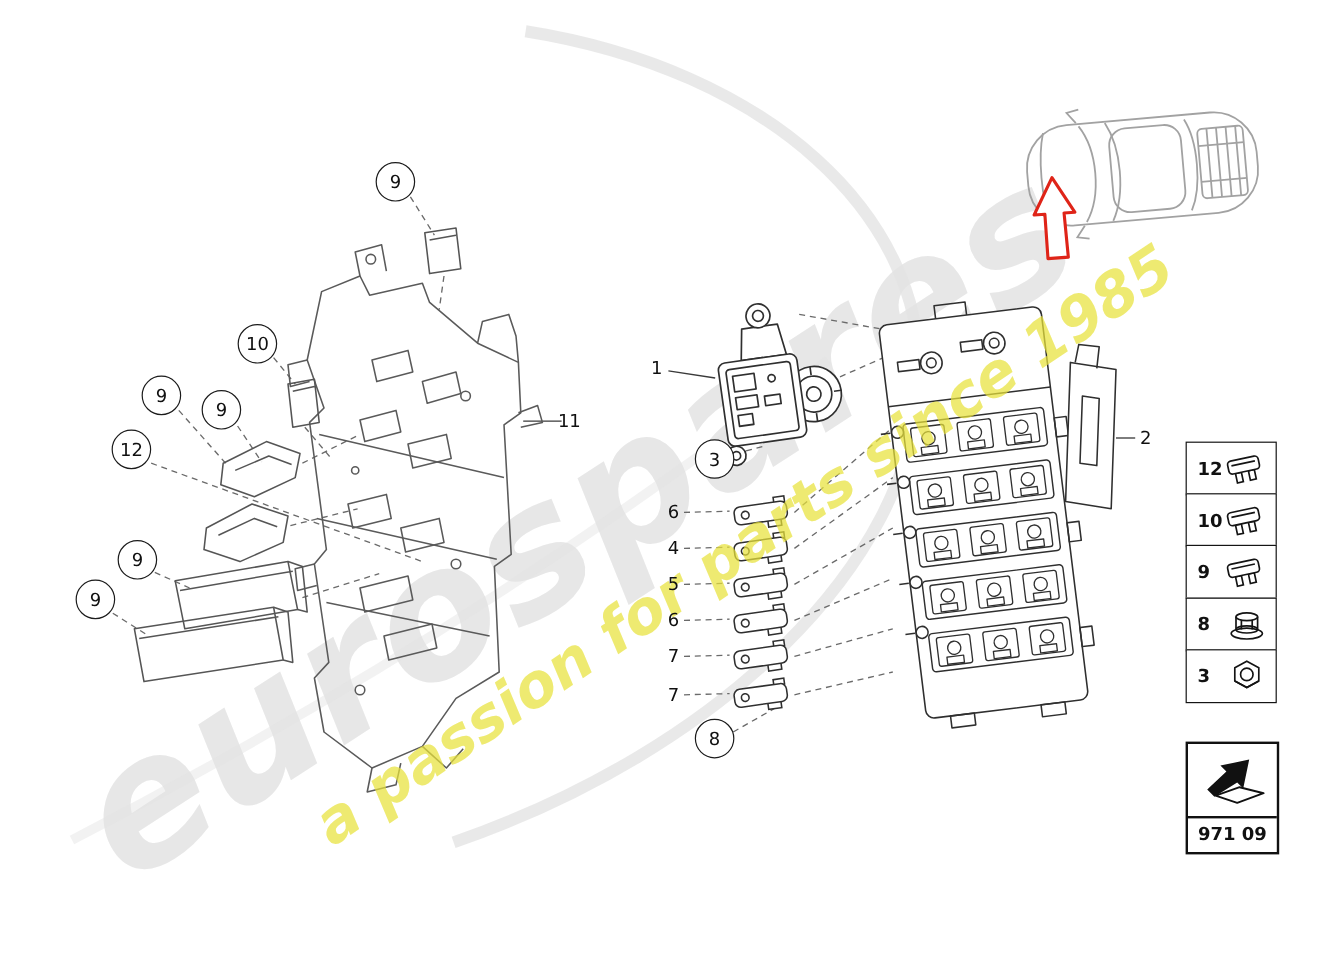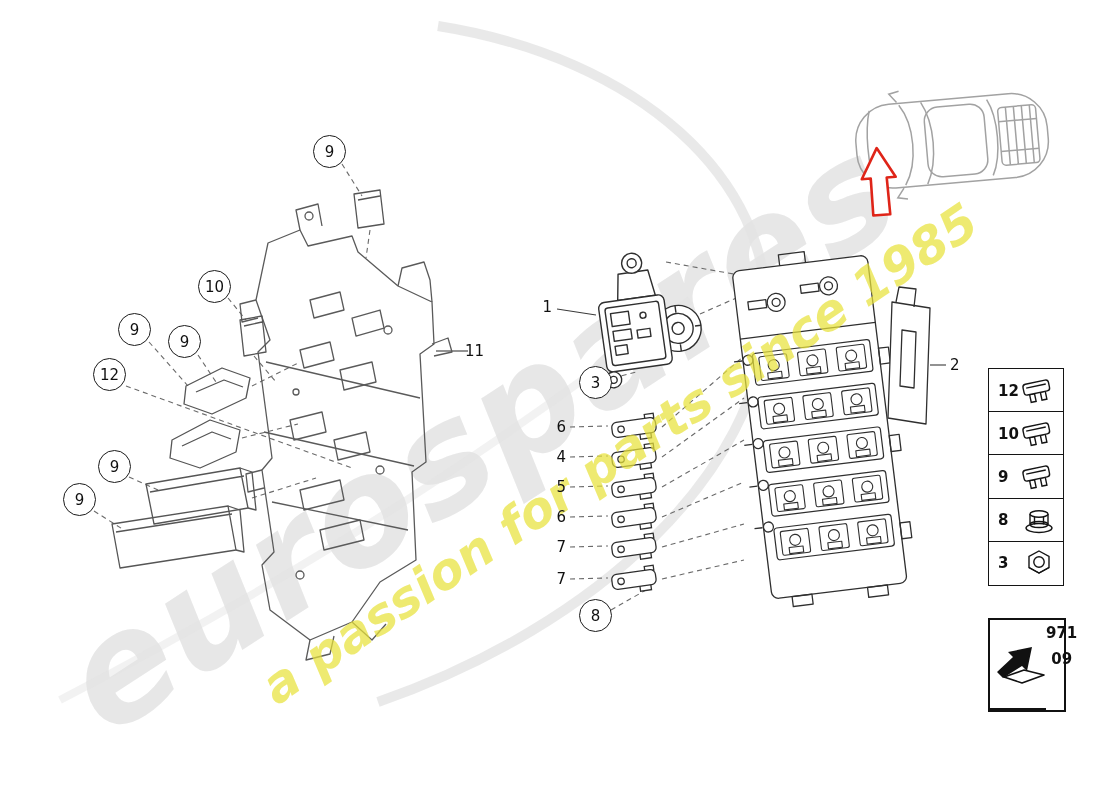--- a/index.html
+++ b/index.html
@@ -18,21 +18,21 @@
     color:#101010;z-index:4;cursor:pointer}
   .pl{position:absolute;font-size:15px;font-weight:500;color:#101010;z-index:4;text-align:right;cursor:pointer}
   .pl.left{text-align:left}
   .legend{position:absolute;left:988px;top:368px;z-index:4}
   .lrow{width:76px;height:45px;border:1.8px solid #141414;background:#fff;display:flex;
     align-items:center;justify-content:space-between;padding:0 5px 0 9px;margin-top:-1.8px;cursor:pointer}
   .lrow:first-child{margin-top:0}
   .lnum{font-size:15px;font-weight:bold;color:#111}
   .licon{display:flex;align-items:center}
   .codebox{position:absolute;left:988px;top:618px;width:78px;height:94px;border:2px solid #111;
-    background:#fff;z-index:4;display:flex;flex-direction:row}
+    background:#fff;z-index:4;display:flex;flex-direction:column}
   .codeicon{flex:1;display:flex;align-items:center;justify-content:center;border-bottom:2px solid #111}
   .codetext{height:28px;line-height:26px;text-align:center;font-size:15px;font-weight:bold;color:#111}
 </style>
 </head>
 <body>
 
 <div id="stage">
 
   <div class="wm-brand">eurospares</div>
 

